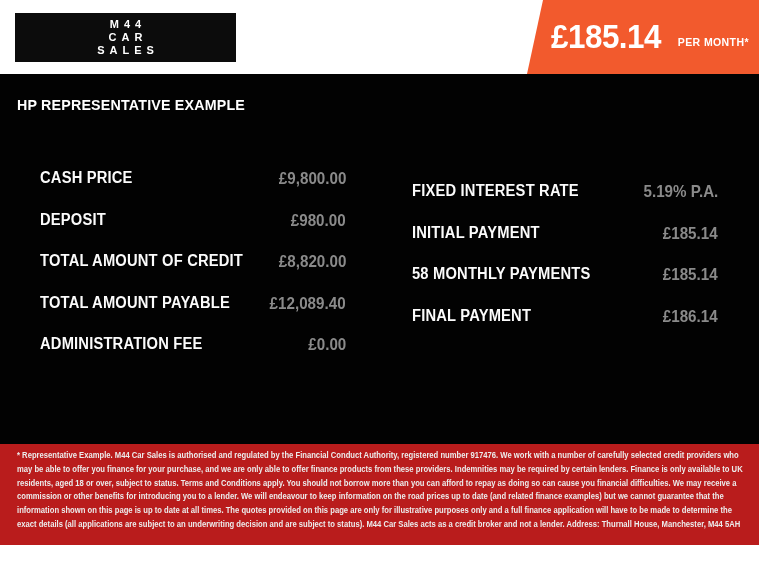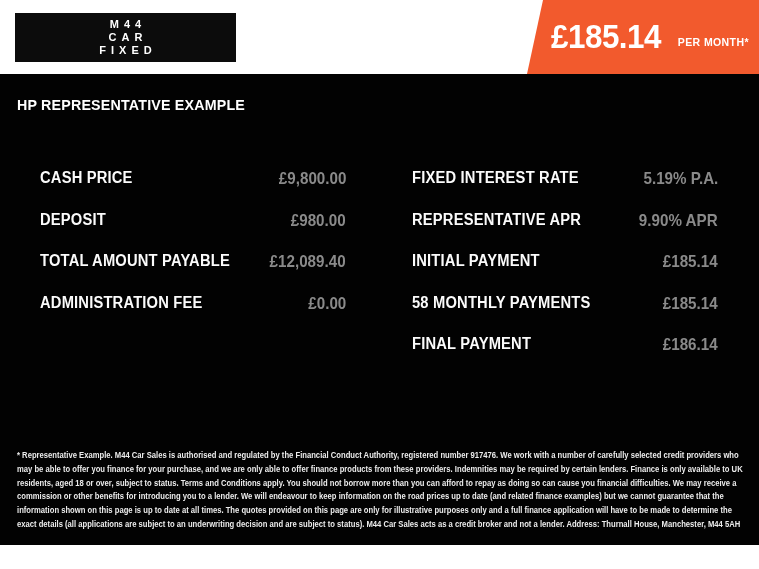--- a/index.html
+++ b/index.html
@@ -33,29 +33,29 @@
   .price-big{
     font-size:33px;font-weight:bold;letter-spacing:-0.5px;
     transform:scaleX(0.95);transform-origin:left center;white-space:nowrap;
   }
   .price-suffix{
     font-size:10.5px;font-weight:bold;letter-spacing:0.4px;
     margin-top:9px;white-space:nowrap;
   }
 
   
-  .panel{position:absolute;top:74px;left:0;width:759px;height:471px;background:#020202;}
+  .panel{position:absolute;top:74px;left:0;width:759px;height:370px;background:#020202;}
   .title{
     position:absolute;left:17px;top:22px;margin:0;
     font-size:15px;font-weight:bold;color:#ffffff;letter-spacing:0.2px;
     transform:scaleX(0.95);transform-origin:left center;white-space:nowrap;
   }
   .col{position:absolute;top:95px;width:306px;}
   .col-left{left:40px;}
-  .col-right{left:412px;}
+  .col-right{left:412px;margin-top:13px;}
   .row{
     display:flex;justify-content:space-between;align-items:flex-start;
     height:21px;margin-bottom:20.5px;
   }
   .row .label{
     font-size:16px;font-weight:bold;color:#fbfbfb;letter-spacing:0.2px;
     transform:scaleX(0.92);transform-origin:left center;white-space:nowrap;
   }
   .row .value{
     font-size:16.5px;font-weight:bold;color:#8a8a8a;
@@ -73,21 +73,21 @@
 </style>
 </head>
 <body>
 
 <div class="page">
 
   <header class="topbar">
     <div class="logo-box">
       <div class="logo-line">M44</div>
       <div class="logo-line">CAR</div>
-      <div class="logo-line">FIXED</div>
+      <div class="logo-line">SALES</div>
     </div>
     <div class="price-ribbon">
       <div class="price-inner">
         <span class="price-big">£185.14</span>
         <span class="price-suffix">PER MONTH*</span>
       </div>
     </div>
   </header>
 
   <main class="panel">
@@ -96,42 +96,42 @@
   <div class="row">
     <span class="label">CASH PRICE</span>
     <span class="value">£9,800.00</span>
   </div>
 
   <div class="row">
     <span class="label">DEPOSIT</span>
     <span class="value">£980.00</span>
   </div>
 
+  <div class="row">
+    <span class="label">TOTAL AMOUNT OF CREDIT</span>
+    <span class="value">£8,820.00</span>
+  </div>
 
   <div class="row">
     <span class="label">TOTAL AMOUNT PAYABLE</span>
     <span class="value">£12,089.40</span>
   </div>
 
   <div class="row">
     <span class="label">ADMINISTRATION FEE</span>
     <span class="value">£0.00</span>
   </div>
 
 </section>
     <section class="col col-right" id="col-right">
   <div class="row">
     <span class="label">FIXED INTEREST RATE</span>
     <span class="value">5.19% P.A.</span>
   </div>
 
-  <div class="row">
-    <span class="label">REPRESENTATIVE APR</span>
-    <span class="value">9.90% APR</span>
-  </div>
 
 
   <div class="row">
     <span class="label">INITIAL PAYMENT</span>
     <span class="value">£185.14</span>
   </div>
 
   <div class="row">
     <span class="label">58 MONTHLY PAYMENTS</span>
     <span class="value">£185.14</span>

